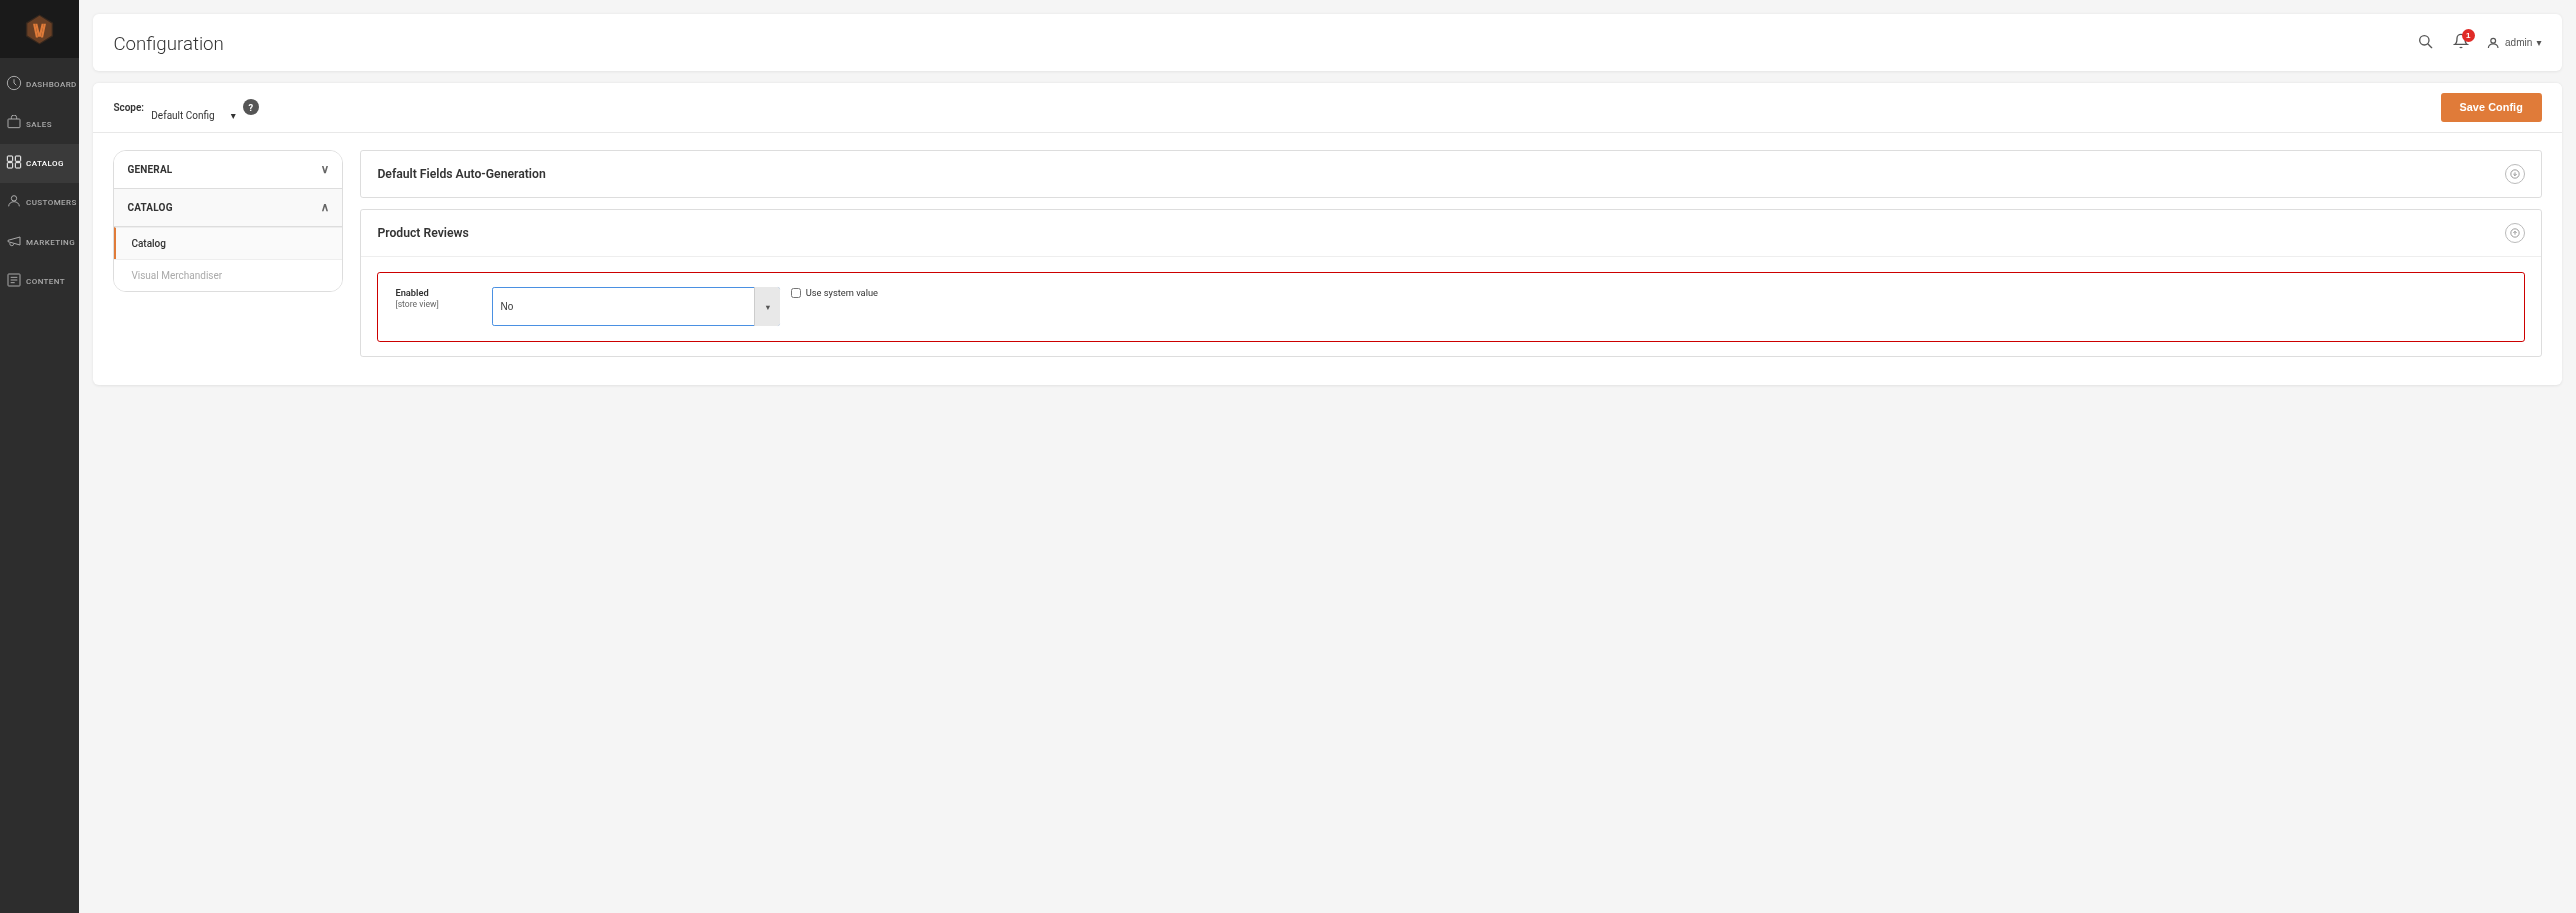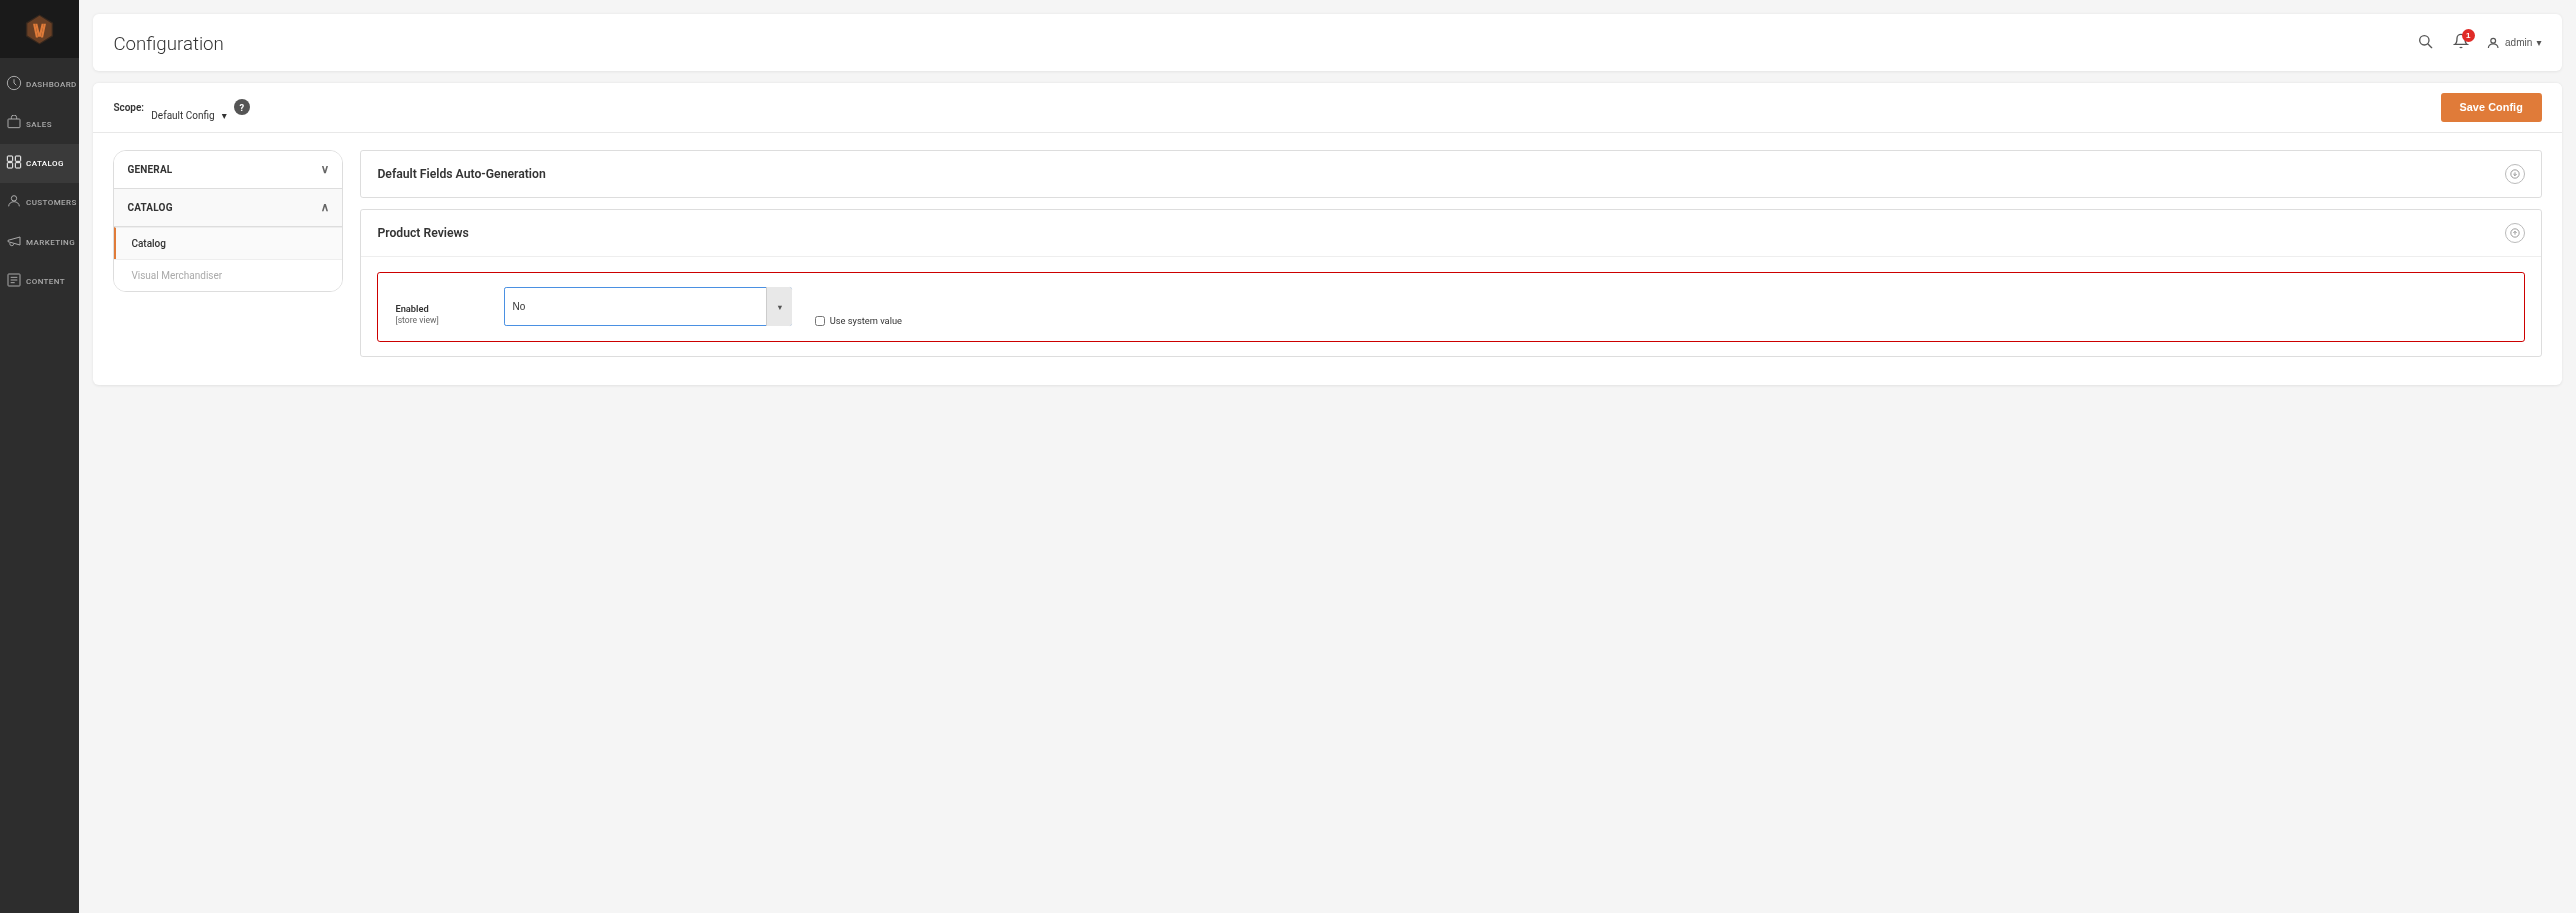--- a/index.html
+++ b/index.html
@@ -163,21 +163,21 @@
       gap: 7.2px;
     }
     .scope-label {
       font-weight: 600;
       color: #333;
       font-size: 10px;
     }
     .scope-select {
       display: flex;
       align-items: center;
-      gap: 7px;
+      gap: 16px;
       cursor: pointer;
       color: #333;
       font-size: 10px;
       margin-top: 16px;
     }
     .scope-help {
       width: 16px;
       height: 16px;
       background: #555;
       border-radius: 50%;
@@ -305,22 +305,22 @@
     }
 
     
     .config-section-body {
       padding: 14.4px 16px;
       border-top: 0.7px solid #eee;
     }
 
     .field-row {
       display: flex;
-      align-items: flex-end;
-      gap: 23px;
+      align-items: flex-start;
+      gap: 11px;
       padding: 8.6px 14.4px;
       background: #fff;
     }
     .field-row-bordered {
       border: 1.4px solid #c00;
       border-radius: 2.9px;
       padding: 14.4px 17px;
       margin: 0;
     }
     .field-label {

